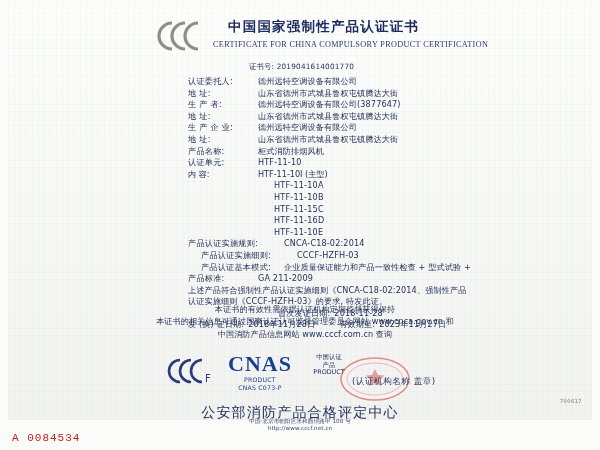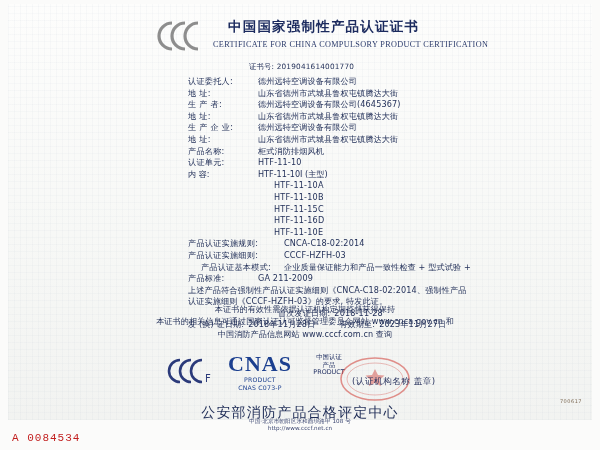--- a/index.html
+++ b/index.html
@@ -243,21 +243,21 @@
       <div class="row">
         <span class="lbl">认证委托人:</span>
         <span class="val">德州远特空调设备有限公司</span>
       </div>
       <div class="row">
         <span class="lbl">地      址:</span>
         <span class="val">山东省德州市武城县鲁权屯镇腾达大街</span>
       </div>
       <div class="row">
         <span class="lbl">生  产  者:</span>
-        <span class="val">德州远特空调设备有限公司(4645367)</span>
+        <span class="val">德州远特空调设备有限公司(3877647)</span>
       </div>
       <div class="row">
         <span class="lbl">地      址:</span>
         <span class="val">山东省德州市武城县鲁权屯镇腾达大街</span>
       </div>
       <div class="row">
         <span class="lbl">生 产 企 业:</span>
         <span class="val">德州远特空调设备有限公司</span>
       </div>
       <div class="row">
@@ -281,21 +281,21 @@
       <div class="sub">HTF-11-10B</div>
       <div class="sub">HTF-11-15C</div>
       <div class="sub">HTF-11-16D</div>
       <div class="sub">HTF-11-10E</div>
 
       <div class="row">
         <span class="lbl" style="width:96px;flex:0 0 96px;">产品认证实施规则:</span>
         <span class="val">CNCA-C18-02:2014</span>
       </div>
       <div class="row">
-        <span class="lbl" style="width:96px;flex:0 0 96px;">产品认证实施细则:</span>
+        <span class="lbl" style="width:96px;flex:0 0 96px;margin-left:13px;">产品认证实施细则:</span>
         <span class="val">CCCF-HZFH-03</span>
       </div>
       <div class="row">
         <span class="lbl" style="width:96px;flex:0 0 96px;text-align:center;">产品认证基本模式:</span>
         <span class="val">企业质量保证能力和产品一致性检查 + 型式试验 +</span>
       </div>
       <div class="row">
         <span class="lbl" style="width:70px;flex:0 0 70px;">产品标准:</span>
         <span class="val">GA 211-2009</span>
       </div>

